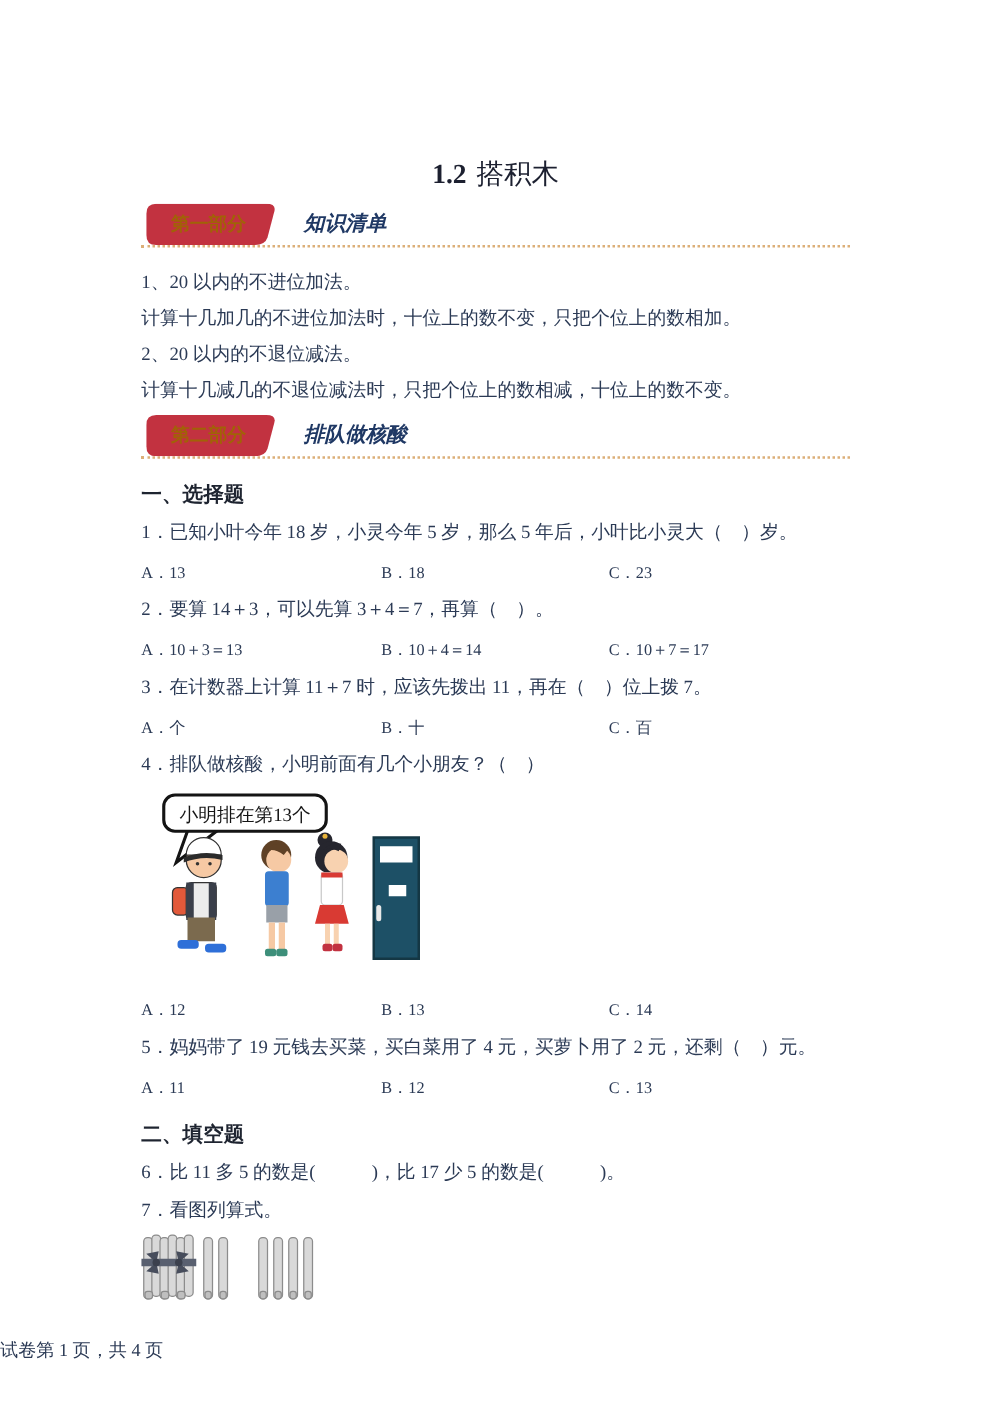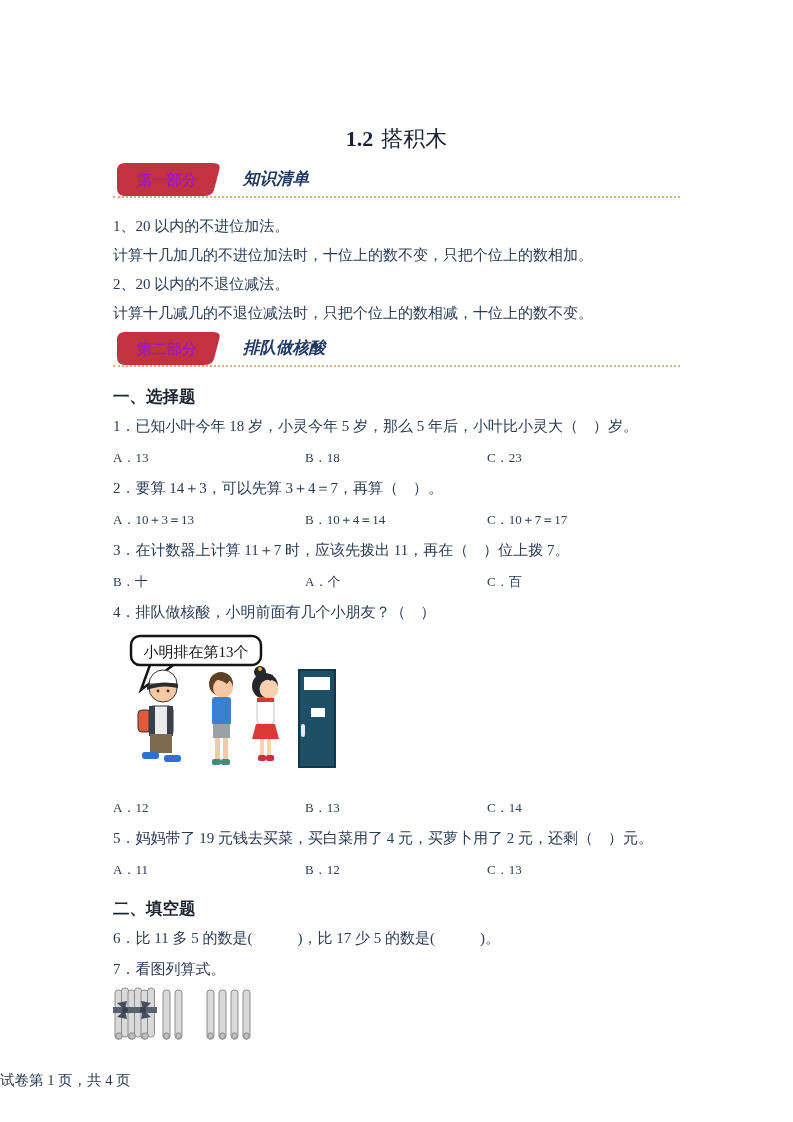--- a/index.html
+++ b/index.html
@@ -13,21 +13,21 @@
 
   .title { margin:124px 0 0; text-align:center; font-size:22px; line-height:30px; color:#1c2030; font-weight:normal; }
   .title .num { font-weight:bold; margin-right:8px; }
 
   .sec-head { position:relative; margin-top:9px; height:33px; border-bottom:2px dotted #dcaf78; }
   .sec-head.second { margin-top:4px; }
   .badge { position:absolute; left:4px; top:0; width:106px; height:33px; }
   .badge svg { position:absolute; left:0; top:0; }
   .badge-text {
     position:absolute; left:0; top:0; width:94%; height:23px; line-height:33px;
-    text-align:center; color:#a21caf; font-weight:bold; font-size:15px;
+    text-align:center; color:#a16207; font-weight:bold; font-size:15px;
     font-family:"Liberation Sans","DejaVu Sans",sans-serif;
   }
   .sec-label {
     position:absolute; left:130px; top:5px; font-size:16.5px; font-style:italic;
     font-weight:bold; color:#1f3864;
   }
 
   .kp-wrap { margin-top:14px; }
   .kp { margin:0; font-size:15px; line-height:29px; }
 
@@ -94,22 +94,22 @@
 
     <p class="q">2．要算 14＋3，可以先算 3＋4＝7，再算（　）。</p>
     <div class="opts">
       <span>A．10＋3＝13</span>
       <span>B．10＋4＝14</span>
       <span>C．10＋7＝17</span>
     </div>
 
     <p class="q">3．在计数器上计算 11＋7 时，应该先拨出 11，再在（　）位上拨 7。</p>
     <div class="opts">
+      <span>A．个</span>
       <span>B．十</span>
-      <span>A．个</span>
       <span>C．百</span>
     </div>
 
     <p class="q">4．排队做核酸，小明前面有几个小朋友？（　）</p>
 
     <div class="queue-fig">
       <svg width="230" height="152" viewBox="0 0 230 152">
 
         <polygon points="38,30 64,30 28,58" fill="#ffffff" stroke="#141414" stroke-width="2.5"></polygon>
 

